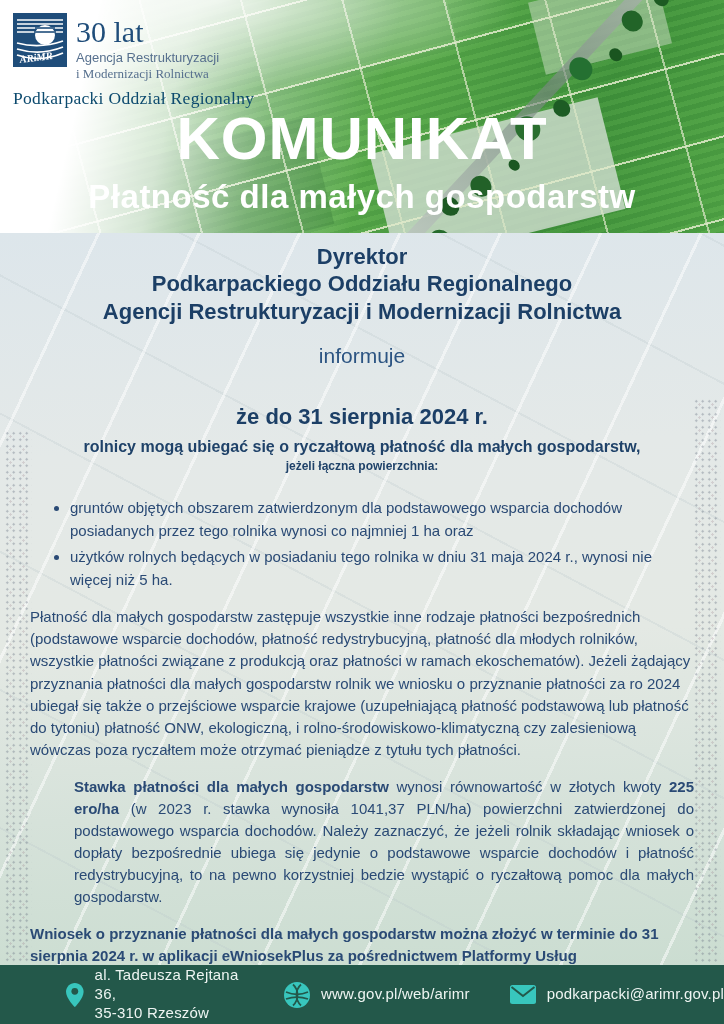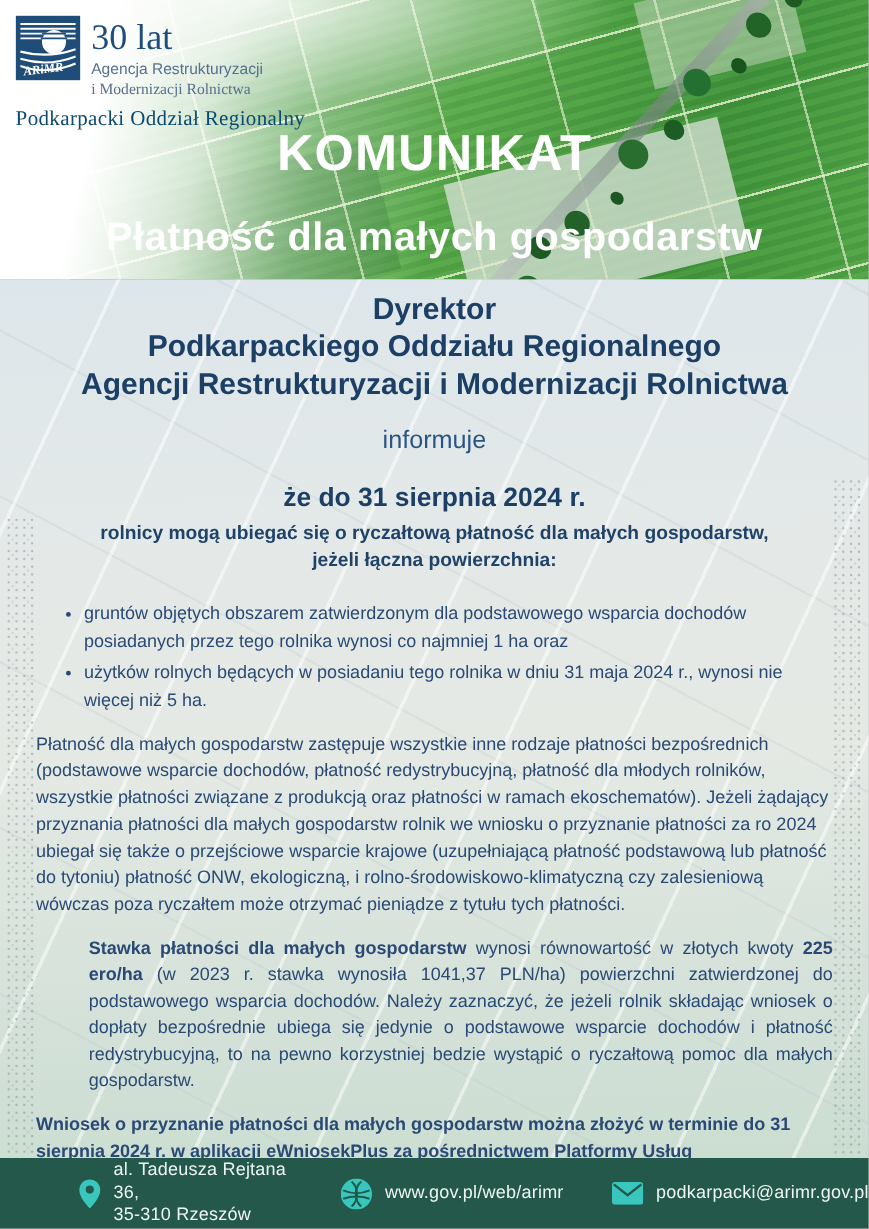--- a/index.html
+++ b/index.html
@@ -45,39 +45,39 @@
   
   .logo-area { position:absolute; left:13px; top:13px; }
   .logo-row { display:flex; align-items:flex-start; gap:9px; }
   .logo-words { padding-top:4px; }
   .logo-years { font-family:"Liberation Serif", serif; font-size:30px; line-height:1; color:#1f4d7a; }
   .logo-agency { font-family:Liberation Sans, sans-serif; font-size:13px; line-height:1.22; color:#57708e; margin-top:3px; }
   .logo-agency2 { font-family:"Liberation Serif", serif; font-size:13px; line-height:1.22; color:#57708e; }
   .logo-branch { font-family:"Liberation Serif", serif; font-size:17.5px; color:#0c4a6e; margin-top:6px; letter-spacing:.3px; }
   
   .hero-title { position:absolute; top:104px; left:0; width:100%; text-align:center;
-    color:#fff; font-size:42px; font-weight:700; letter-spacing:1px; }
+    color:#fff; font-size:60px; font-weight:700; letter-spacing:1px; }
   .hero-subtitle { position:absolute; top:178px; left:0; width:100%; text-align:center;
     color:#fff; font-size:33px; font-weight:700; letter-spacing:.5px; }
   
   .main {
     position:relative; flex:1 1 auto; overflow:hidden; padding:8px 30px 0 30px;
     color:#2a4a75;
     background:
       repeating-linear-gradient(115deg, rgba(255,255,255,0) 0 88px, rgba(255,255,255,.5) 88px 91px),
       repeating-linear-gradient(28deg, rgba(185,198,202,0) 0 120px, rgba(185,198,202,.25) 120px 122px),
       linear-gradient(178deg, #dde6eb 0%, #e4e9e8 30%, #e4e9e4 55%, #d6e2da 78%, #cbddd1 100%);
   }
   .intro { text-align:center; margin-top:2px; }
-  .intro-line { font-size:25px; line-height:1.24; font-weight:700; color:#1c3f66; }
+  .intro-line { font-size:22px; line-height:1.24; font-weight:700; color:#1c3f66; }
   .intro-informs { font-size:21px; font-weight:400; color:#2c5482; margin-top:19px; }
-  .announce { text-align:center; margin-top:23px; }
+  .announce { text-align:center; margin-top:36px; }
   .announce-heading { font-size:22px; font-weight:700; color:#1c3f66; }
   .announce-sub { font-size:16px; font-weight:700; color:#1f4269; line-height:1.45; margin-top:5px; }
-  .announce-sub2 { font-size:16px; font-weight:700; color:#1f4269; line-height:1.45; }
+  .announce-sub2 { font-size:12px; font-weight:700; color:#1f4269; line-height:1.45; }
   .bullets { margin:22px 0 0 18px; padding-left:22px; }
   .bullets li { font-size:15px; line-height:1.5; margin-bottom:4px; }
   .para { font-size:15px; line-height:1.47; margin-top:15px; }
   .para.justify { text-align:justify;margin-left:44px; }
   .para strong { font-weight:700; }
   .para .it { font-style:italic; }
   
   .dots { position:absolute; width:28px; z-index:5; opacity:.85;
     background-image:
       radial-gradient(rgba(108,118,134,.5) 1.1px, rgba(0,0,0,0) 1.3px),

